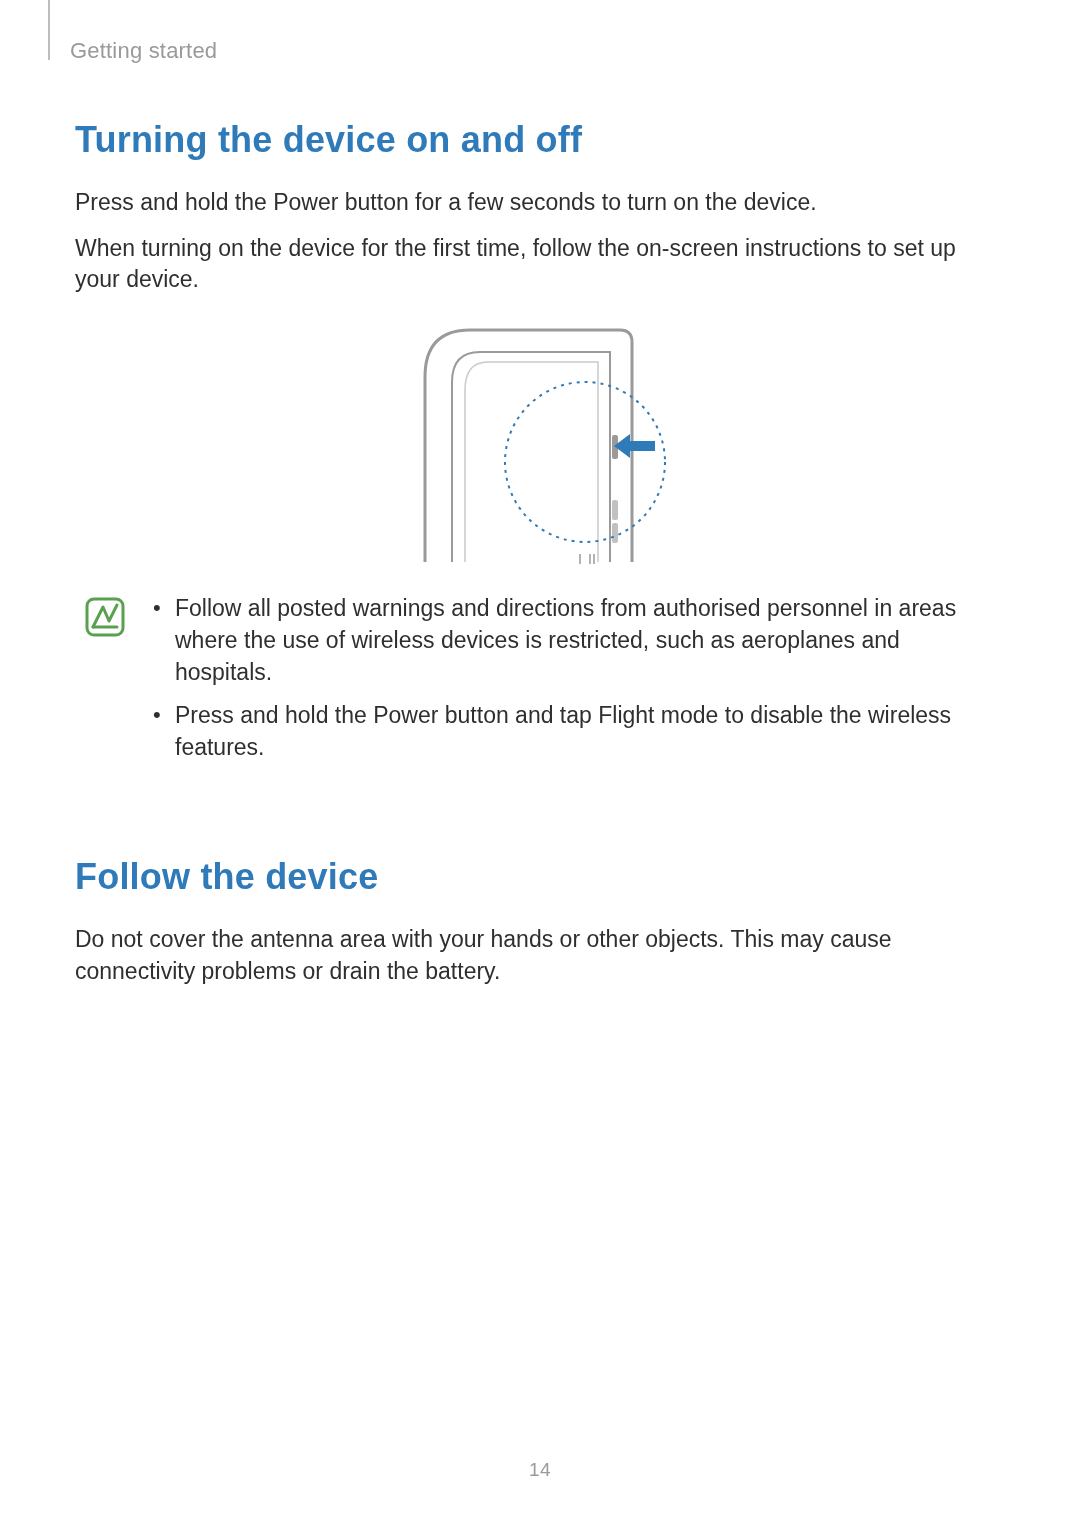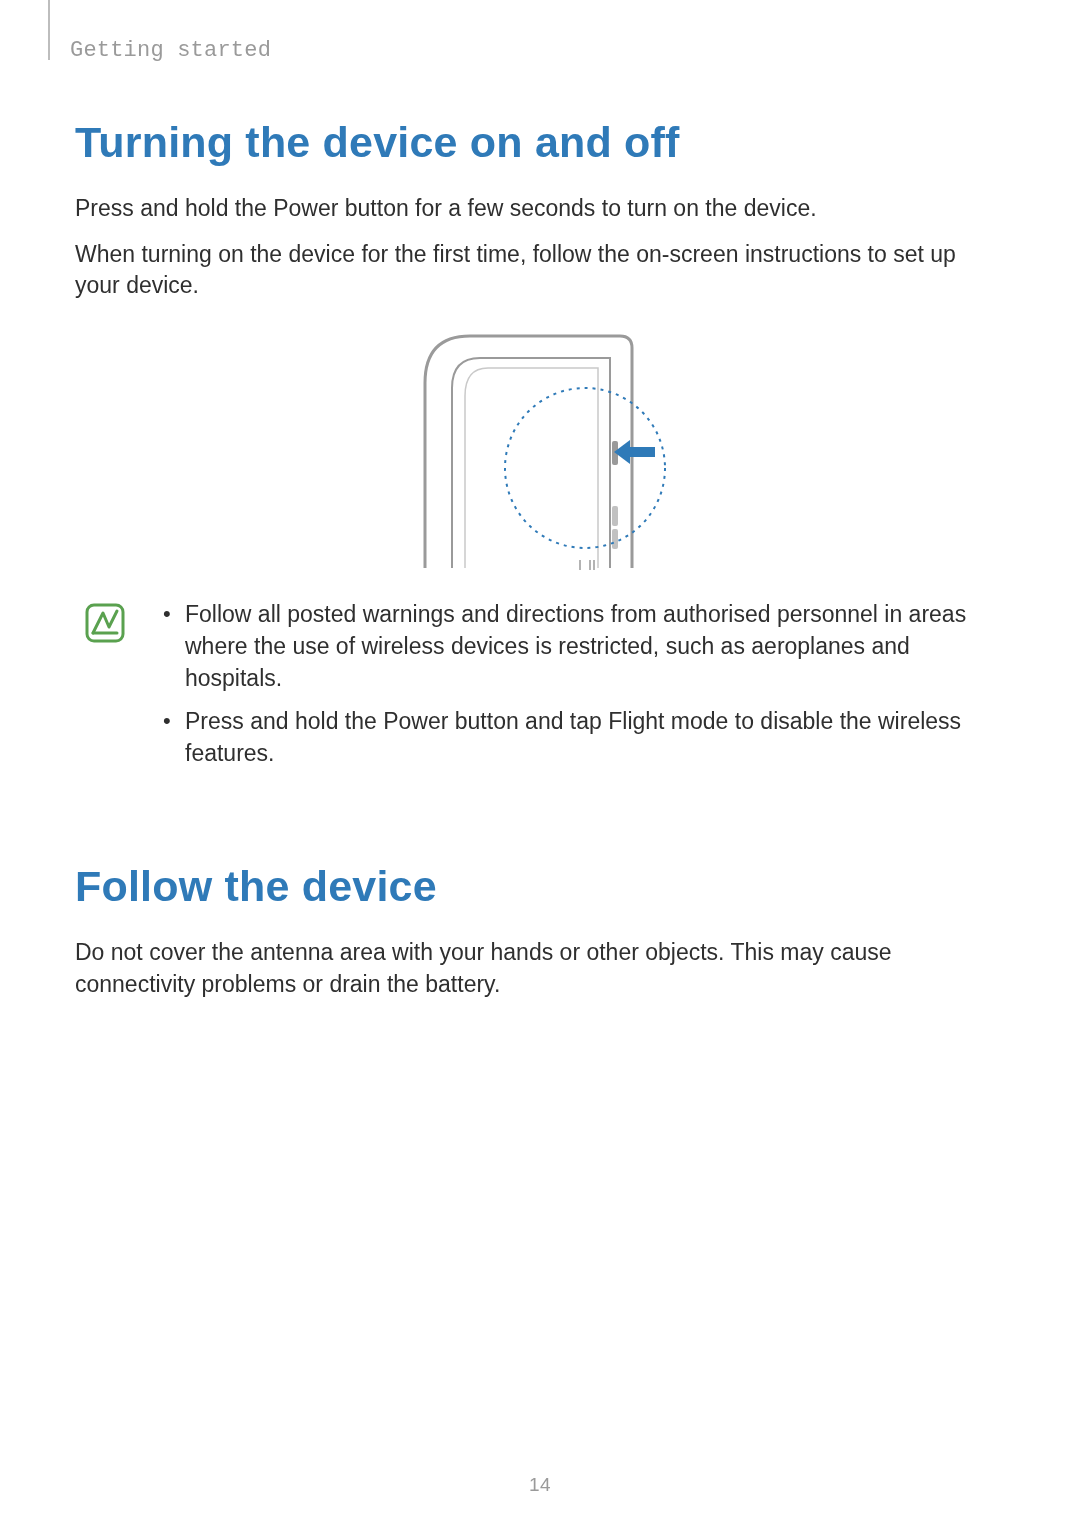--- a/index.html
+++ b/index.html
@@ -25,44 +25,43 @@
       background: #bdbdbd;
     }
     .chapter {
       font-size: 22px;
       color: #9a9a9a;
       margin-left: -5px;
       margin-top: 8px;
       margin-bottom: 55px;
       font-weight: 400;
       letter-spacing: .2px;
-      font-family: Liberation Mono, monospace;
     }
     h1.section {
       color: #2f7ab8;
-      font-size: 43px;
+      font-size: 36px;
       font-weight: 700;
       margin-bottom: 26px;
       letter-spacing: .2px;
     }
     p.body {
       font-size: 23px;
       line-height: 1.38;
       color: #2f2f2f;
       margin-bottom: 14px;
       font-weight: 400;
     }
     .figure {
       display: flex;
       justify-content: center;
       margin: 26px 0 18px;
     }
     .note-block {
       display: flex;
-      gap: 38px;
+      gap: 28px;
       margin: 26px 0 18px;
     }
     .note-icon {
       flex: 0 0 40px;
       margin-top: 4px;
       margin-left: 10px;
     }
     .note-list {
       list-style: none;
       flex: 1 1 auto;
@@ -81,21 +80,21 @@
       position: absolute;
       left: 0;
       top: 0;
       color: #2f2f2f;
       font-size: 22px;
     }
     .note-list li b { font-weight: 400; }
     .spacer-lg { height: 62px; }
     .page-number {
       position: absolute;
-      bottom: 31px;
+      bottom: 46px;
       left: 0; right: 0;
       text-align: center;
       color: #9a9a9a;
       font-size: 19px;
       letter-spacing: .5px;
     }
   </style>
 </head>
 <body>
 

